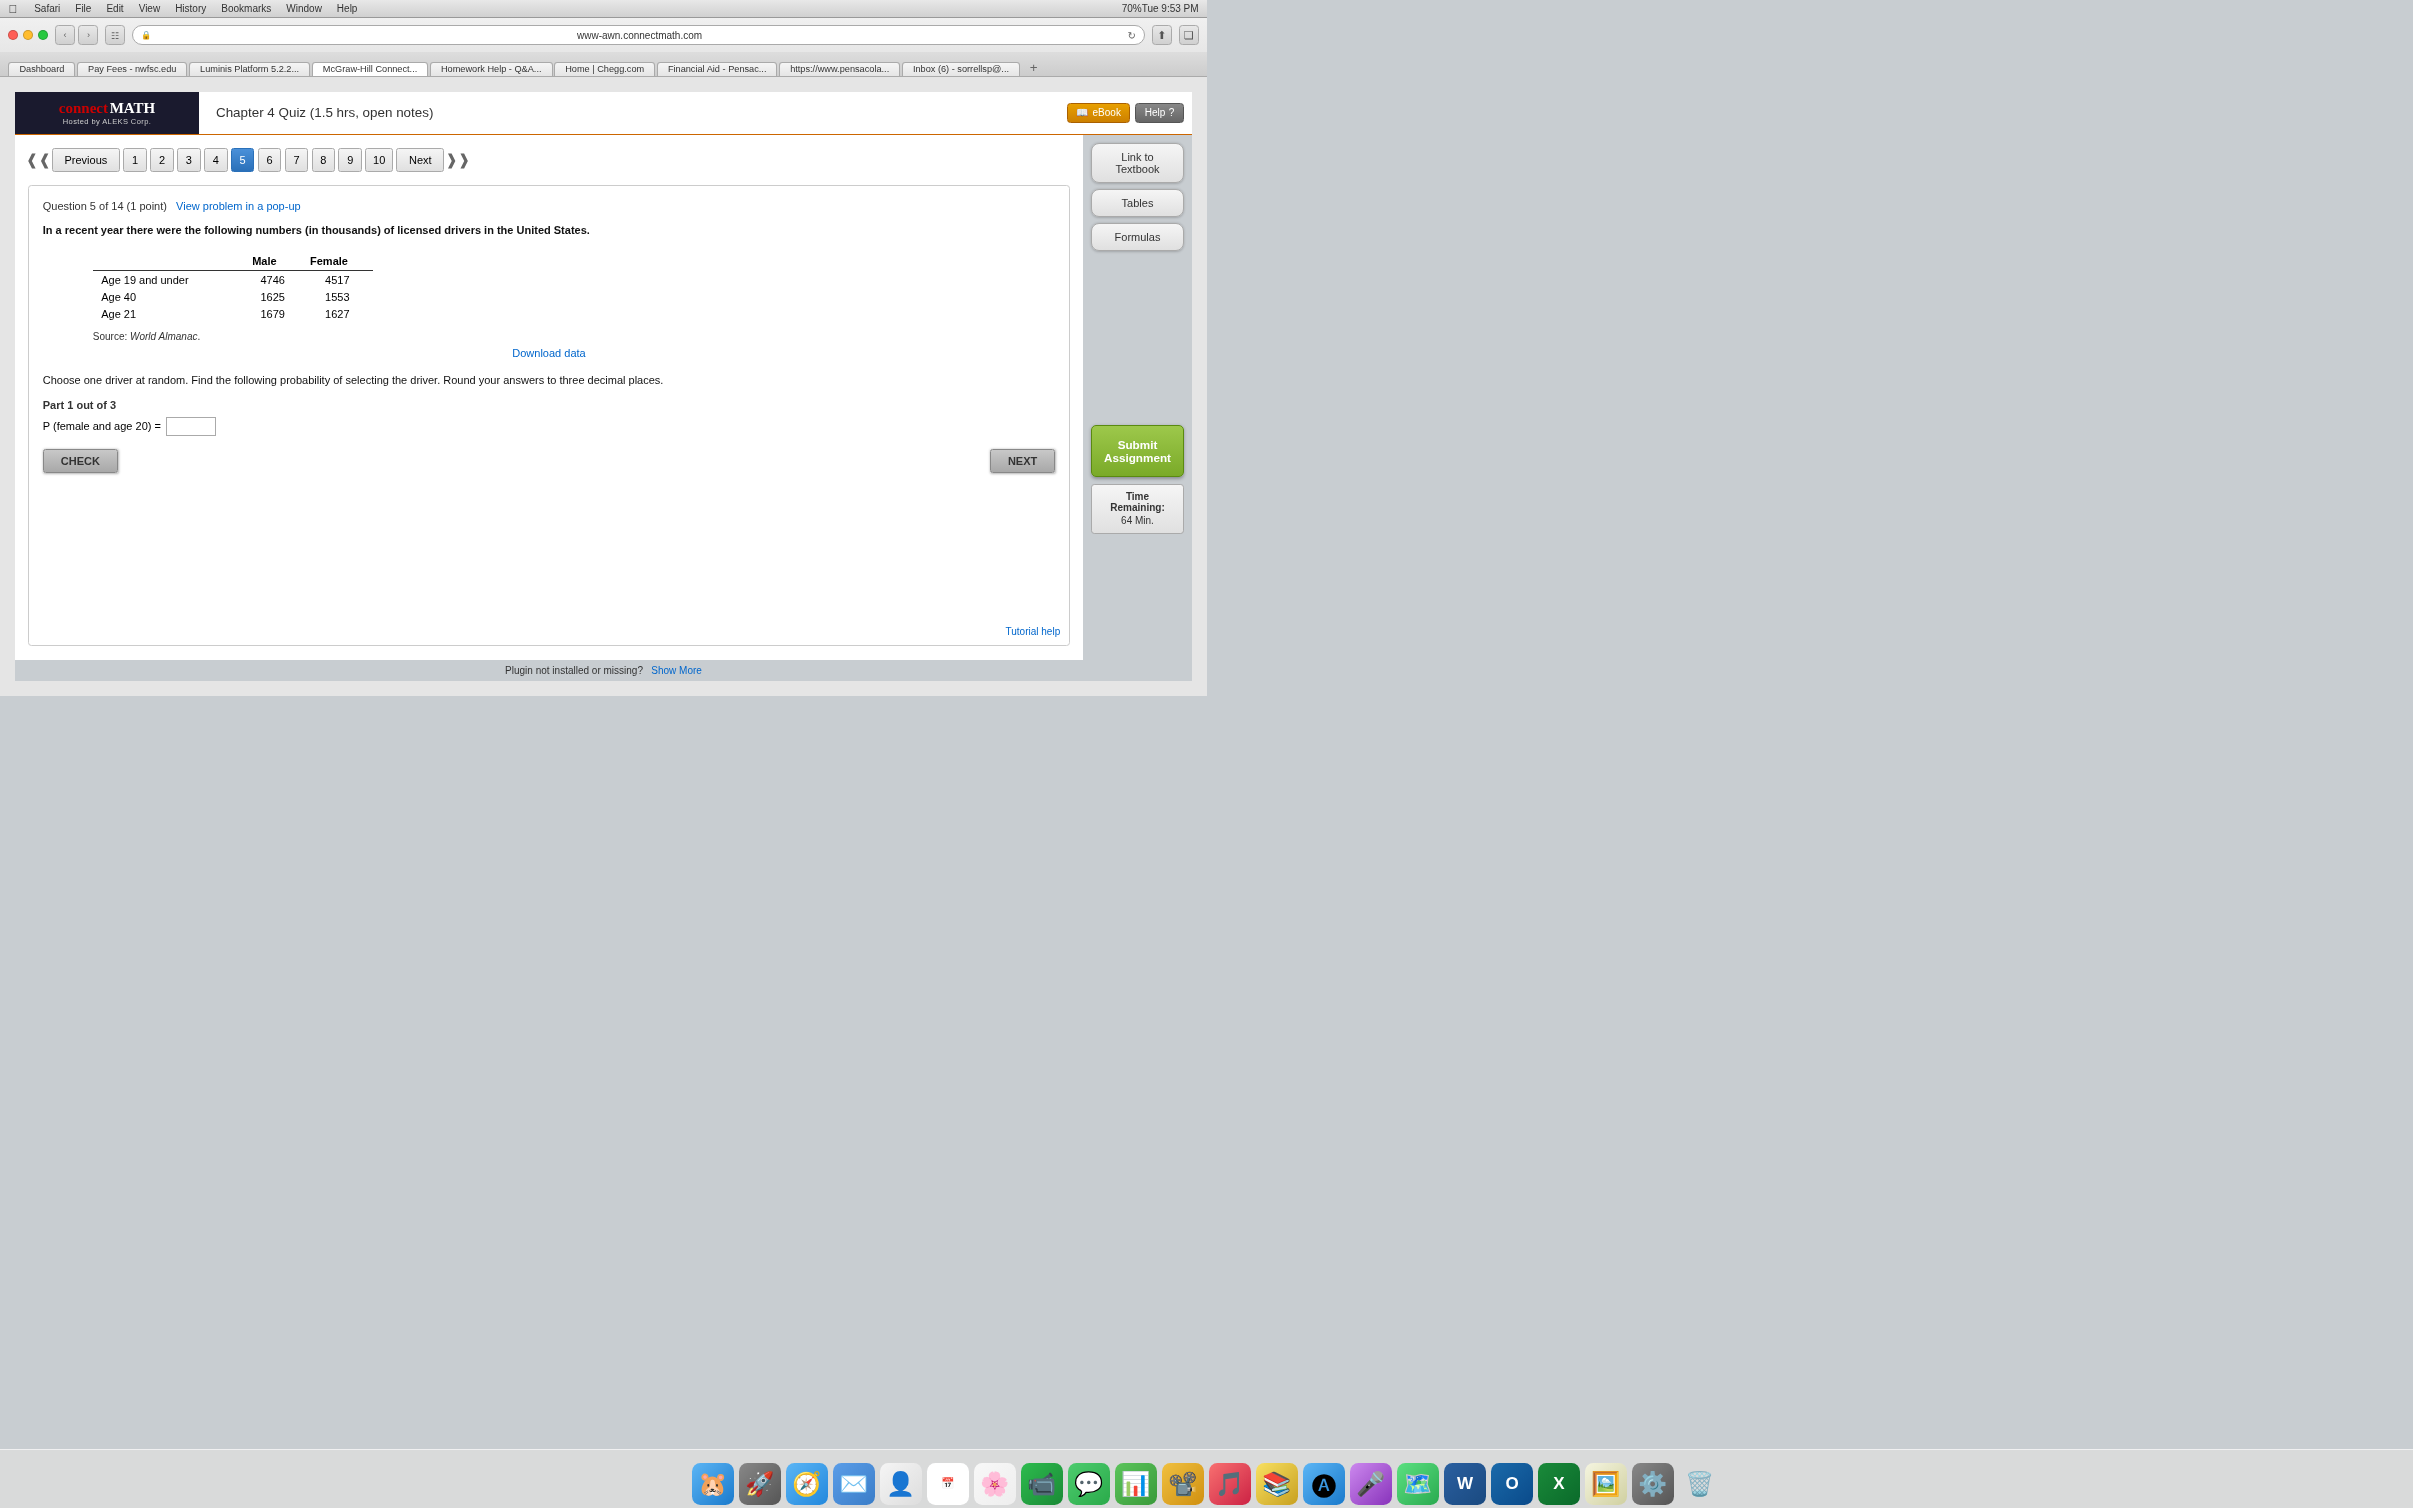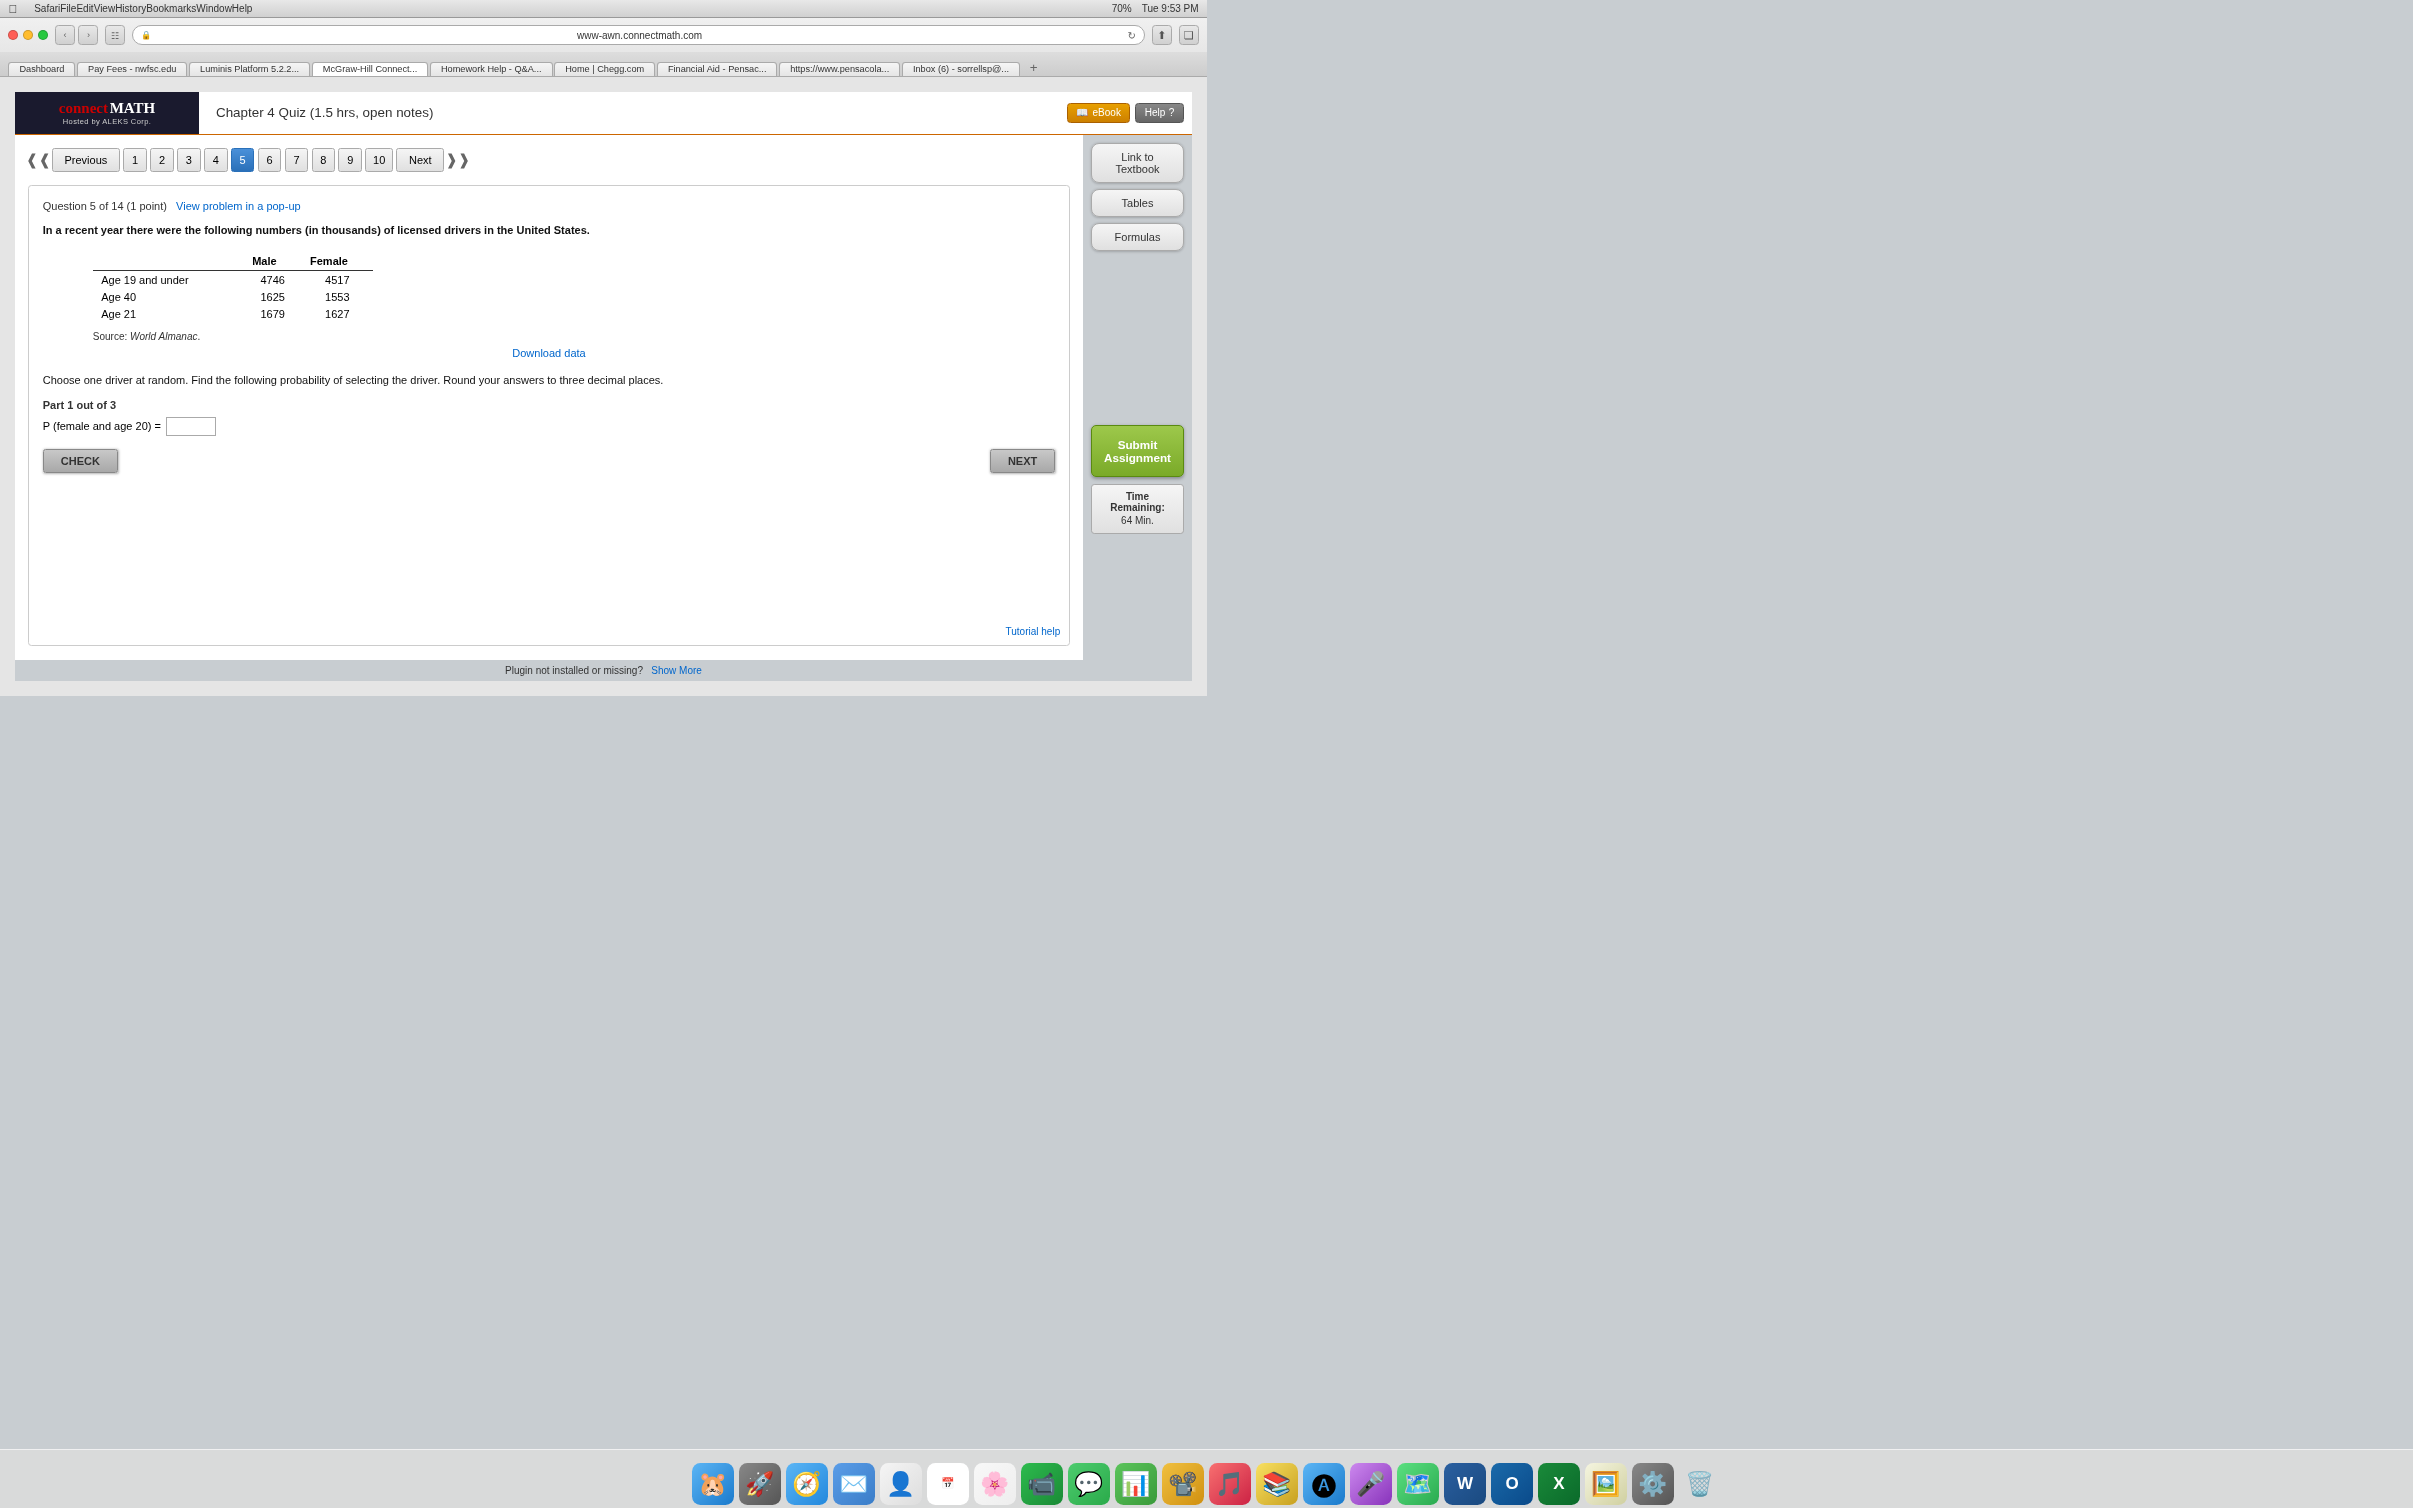--- a/index.html
+++ b/index.html
@@ -18,22 +18,22 @@
       height: 18.4px;
       display: flex;
       align-items: center;
       justify-content: space-between;
       padding: 0 8.4px;
       border-bottom: 0.8px solid #999;
       font-size: 10px;
       color: #333;
     }
     .title-bar-left { display: flex; align-items: center; gap: 17px; }
-    .title-bar-menu { display: flex; }
-    .title-bar-right { display: flex; align-items: center; gap: 10px; font-size: 10px; text-align: center; }
+    .title-bar-menu { display: flex; gap: 15px; }
+    .title-bar-right { display: flex; align-items: center; font-size: 10px; text-align: center; }
     .apple-logo { font-size: 11.7px; }
 
     
     .browser-chrome {
       background: linear-gradient(to bottom, #f0f0f0, #e0e0e0);
       border-bottom: 0.8px solid #aaa;
     }
     .browser-toolbar {
       display: flex;
       align-items: center;

